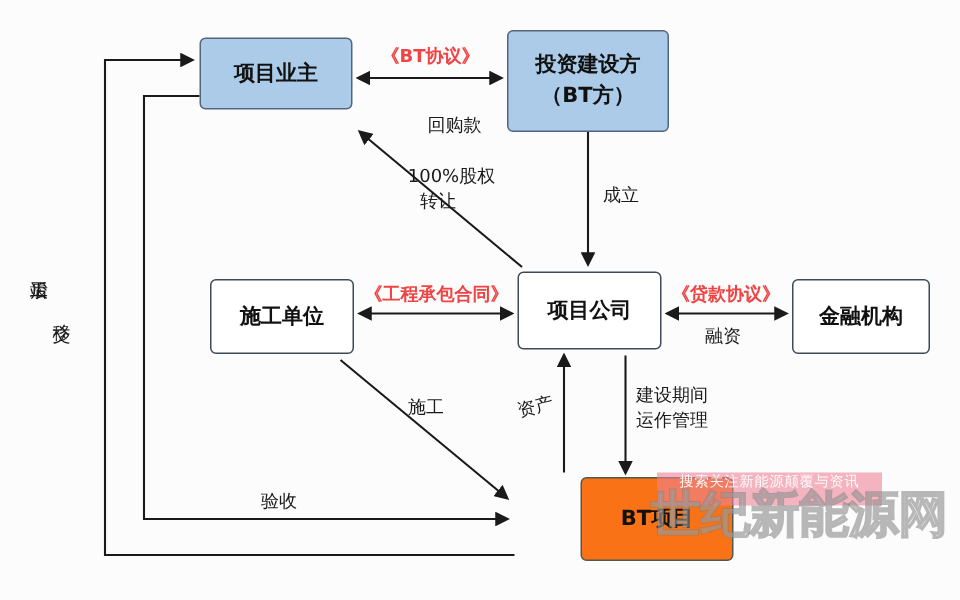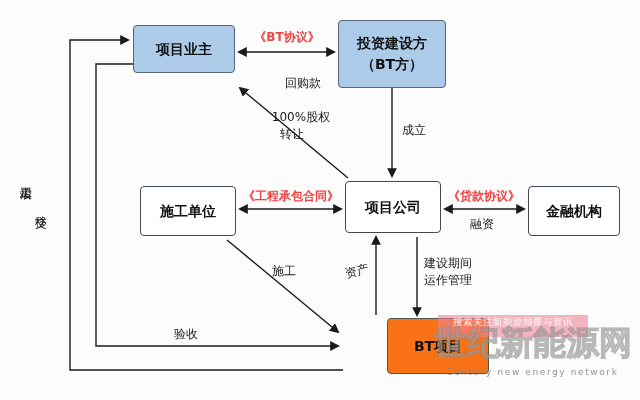--- a/index.html
+++ b/index.html
@@ -180,15 +180,14 @@
 
   <div class="lbl center" style="left:186px; top:326px;">验收</div>
 
   <div class="lbl vertical" style="left:18px; top:178px;">
     <span style="display:block;">竣工后</span>
     <span class="col2">移交</span>
   </div>
 
   <div class="wm-banner">搜索关注新能源颠覆与资讯</div>
   <div class="wm-title">世纪新能源网</div>
-  <div class="wm-sub">Century new energy network</div>
 
 </div>
 
 </body></html>

